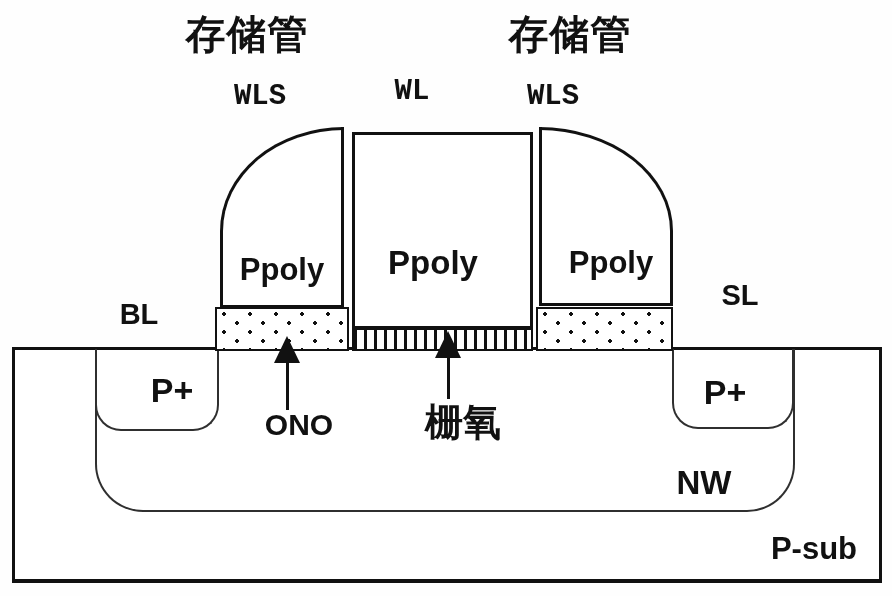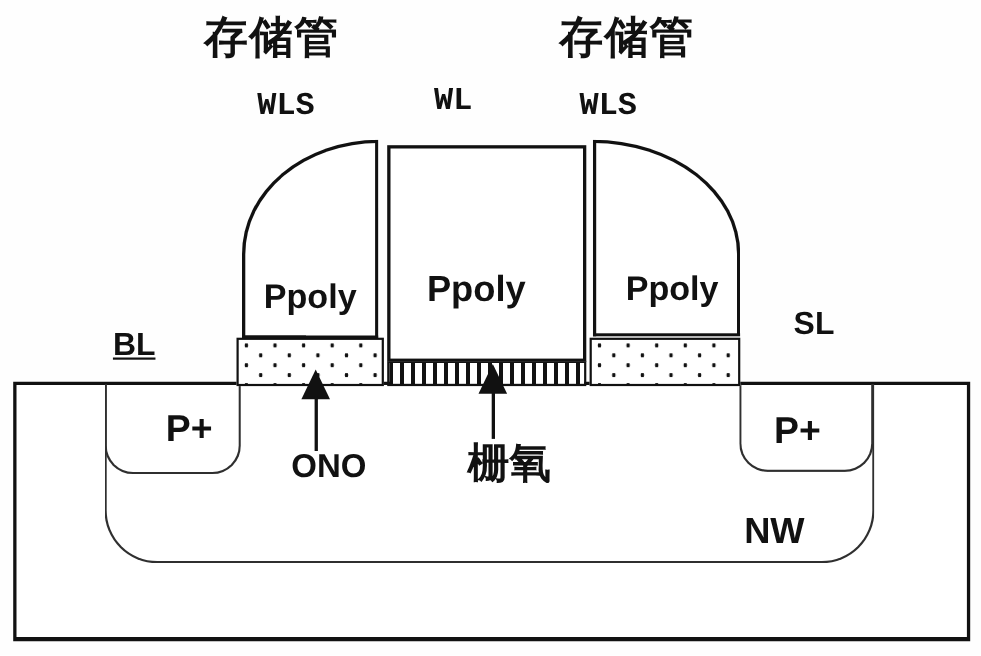--- a/index.html
+++ b/index.html
@@ -80,31 +80,32 @@
 
 <div id="stage">
 
   <div class="lbl t-title" style="left:247px;">存储管</div>
   <div class="lbl t-title" style="left:570px;">存储管</div>
 
   <div class="lbl t-wl" style="left:260px; top:82px;">WLS</div>
   <div class="lbl t-wl" style="left:392px; top:77px;margin-left:20px;">WL</div>
   <div class="lbl t-wl" style="left:553px; top:82px;">WLS</div>
 
-  <div class="lbl t-term" style="left:122px; top:300px;text-decoration:underline;">BL</div>
+  <div class="lbl t-term" style="left:139px; top:300px;">BL</div>
   <div class="lbl t-term" style="left:740px; top:281px;">SL</div>
 
   <div class="shape psub"></div>
   <div class="shape nw"></div>
   <div class="shape pplus-left"></div>
   <div class="shape pplus-right"></div>
 
   <div class="lbl t-pplus" style="left:172px; top:373px;">P+</div>
   <div class="lbl t-pplus" style="left:725px; top:375px;">P+</div>
   <div class="lbl t-nw" style="left:704px; top:466px;">NW</div>
+  <div class="lbl t-psub" style="left:814px; top:533px;">P-sub</div>
 
   <div class="shape ono ono-left"></div>
   <div class="shape ono ono-right"></div>
   <div class="shape gox"></div>
 
   <div class="shape gate gate-left"></div>
   <div class="shape gate gate-center"></div>
   <div class="shape gate gate-right"></div>
 
   <div class="lbl t-ppoly" style="left:282px; top:254px;">Ppoly</div>

